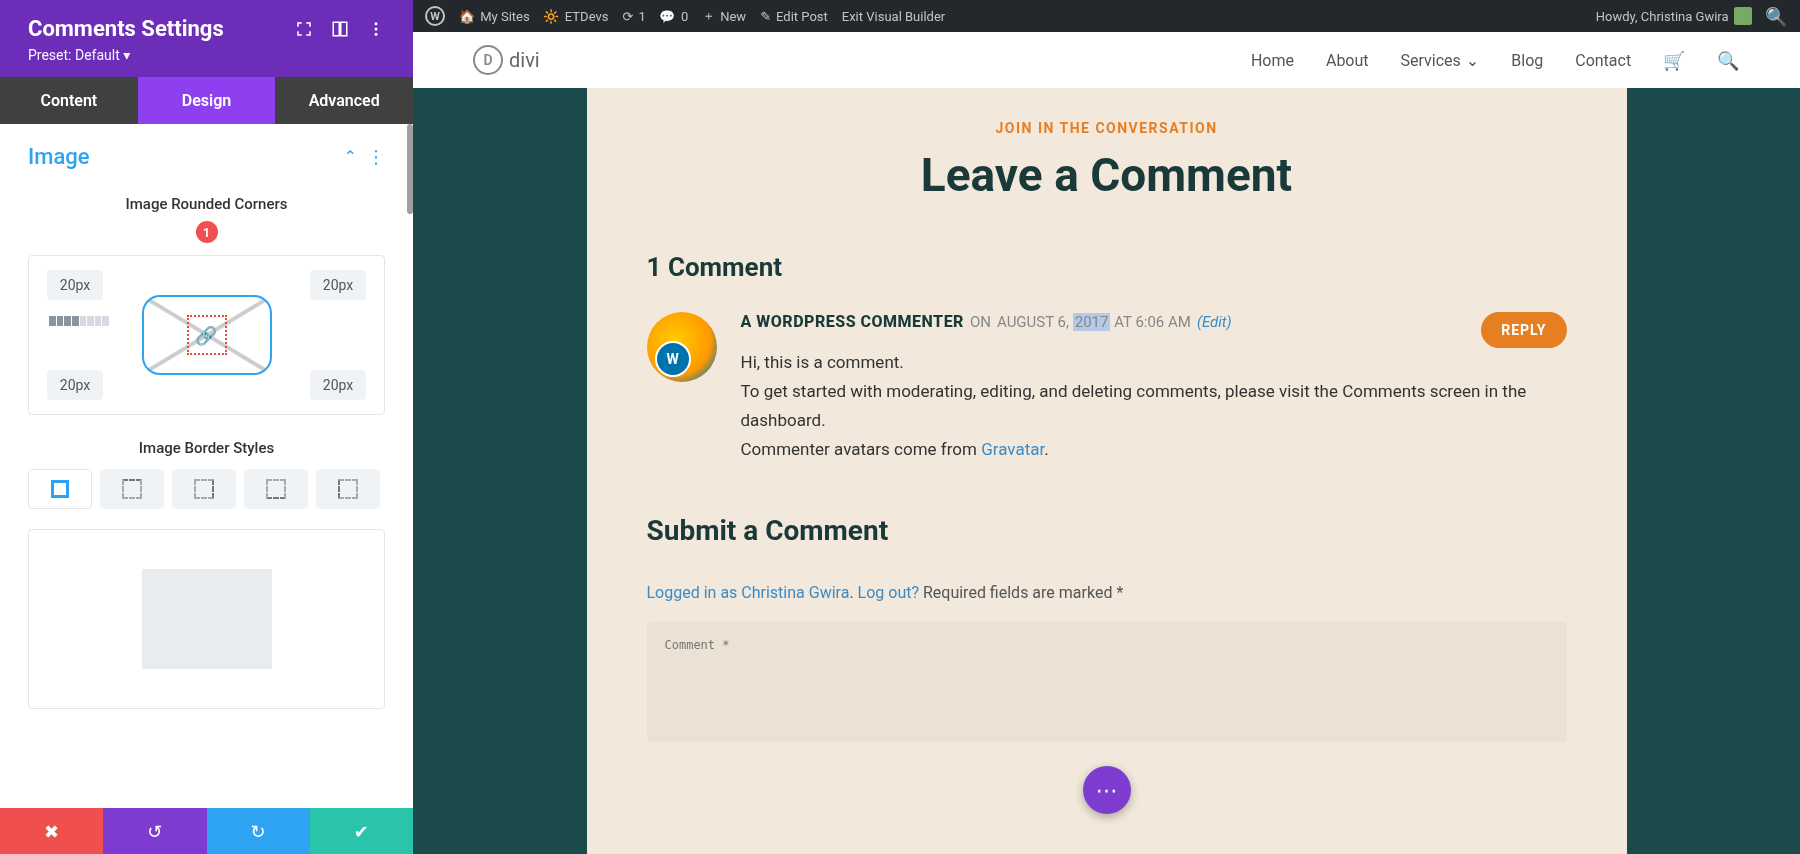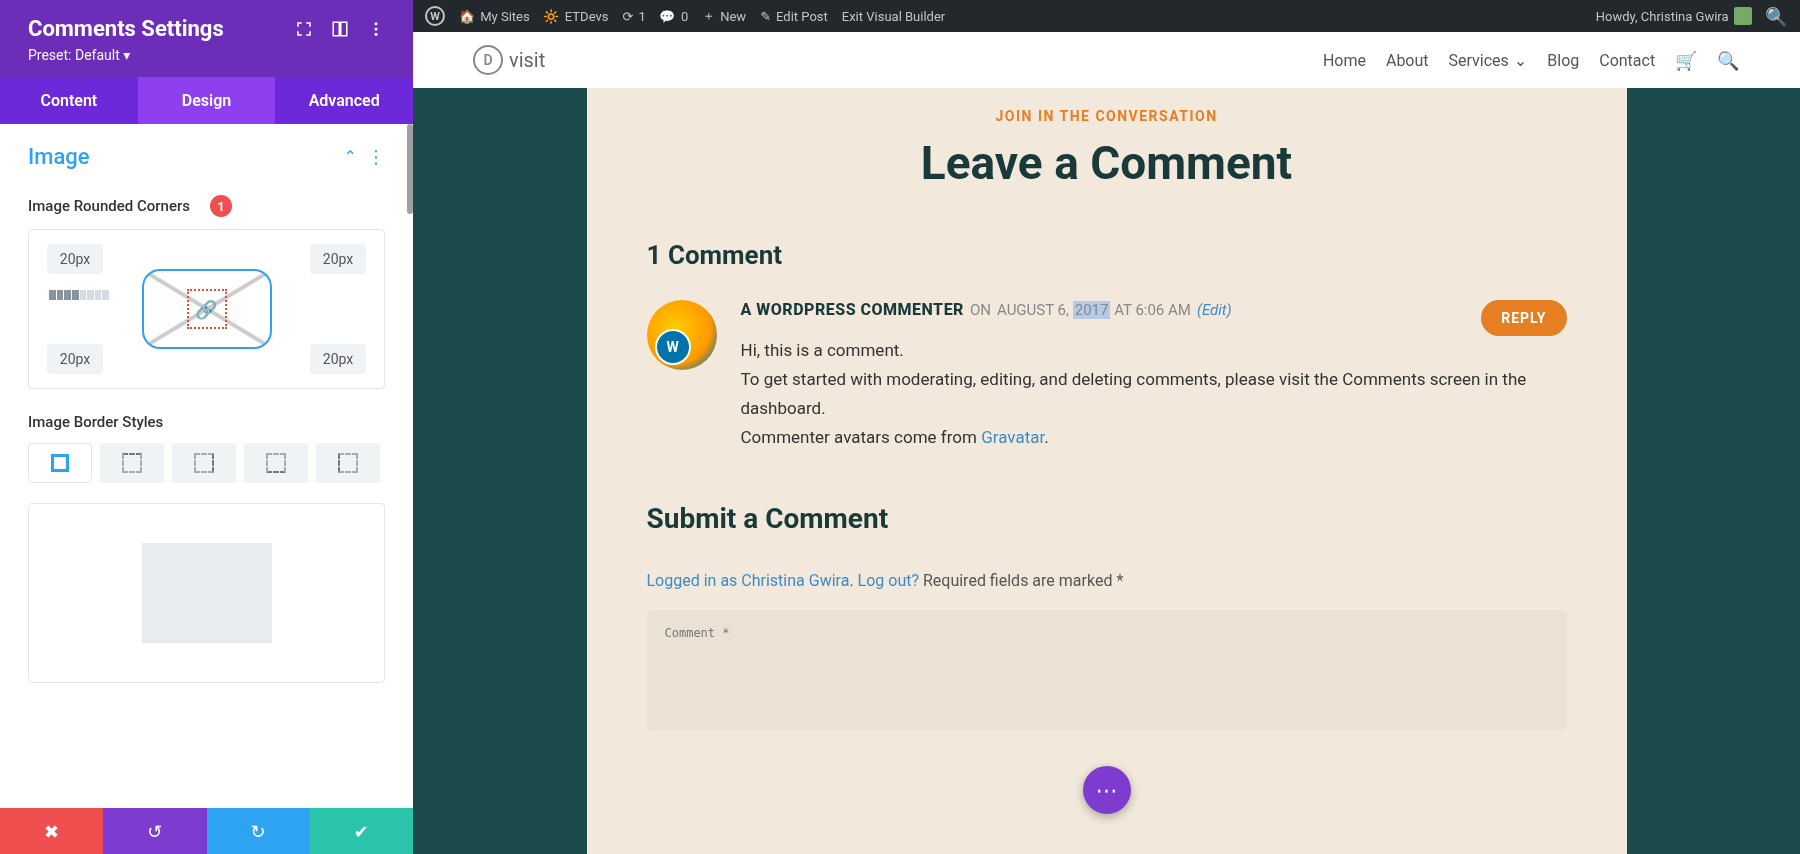--- a/index.html
+++ b/index.html
@@ -7,31 +7,31 @@
 .app { display: flex; width: 100%; height: 100%; }
 
 
 .sidebar { width: 413px; background: #fff; display: flex; flex-direction: column; height: 100%; }
 .sb-header { background: #6c2eb9; color: #fff; padding: 16px 28px 14px; }
 .sb-title-row { display: flex; align-items: center; justify-content: space-between; }
 .sb-title { font-size: 22px; font-weight: 700; text-align: center; }
 .sb-icons { display: flex; gap: 18px; align-items: center; }
 .sb-icon { width: 18px; height: 18px; cursor: pointer; fill: #fff; }
 .sb-preset { font-size: 14px; margin-top: 6px; opacity: 0.95; cursor: pointer; }
-.sb-tabs { display: flex; background: #6d28d9; }
+.sb-tabs { display: flex; background: #404040; }
 .sb-tab { flex: 1; text-align: center; padding: 14px 0; font-size: 16px; font-weight: 600; color: #fff; cursor: pointer; }
 .sb-tab.active { background: #8e3ff0; }
 .sb-body { flex: 1; overflow-y: auto; padding: 20px 28px; position: relative; }
 .scroll-ind { position: absolute; right: 0; top: 0; width: 6px; height: 90px; background: #a0a0a0; border-radius: 3px; }
 .section-row { display: flex; justify-content: space-between; align-items: center; margin-bottom: 26px; }
 .section-title { color: #2ea3f2; font-size: 22px; font-weight: 500; }
 .section-ctrls { display: flex; gap: 10px; align-items: center; }
 .chev { color: #2ea3f2; cursor: pointer; }
 .kebab { color: #2ea3f2; cursor: pointer; font-size: 18px; }
-.field-label { font-size: 15px; font-weight: 500; color: #333; margin-bottom: 12px; display: flex; align-items: center; gap: 20px; }
+.field-label { font-size: 15px; font-weight: 500; color: #333; margin-bottom: 12px; display: flex; align-items: center; gap: 8px; flex-direction: column; }
 .badge { background: #ef4f4f; color: #fff; width: 22px; height: 22px; border-radius: 50%; display: inline-flex; align-items: center; justify-content: center; font-size: 13px; font-weight: 600; }
 .rounded-box { border: 1px solid #e5e5e5; border-radius: 4px; padding: 22px; margin-bottom: 24px; position: relative; height: 160px; }
 .corner-input { position: absolute; width: 56px; height: 30px; background: #f0f3f6; border-radius: 4px; display: flex; align-items: center; justify-content: center; font-size: 14px; color: #555; }
 .ci-tl { top: 14px; left: 18px; }
 .ci-tr { top: 14px; right: 18px; }
 .ci-bl { bottom: 14px; left: 18px; }
 .ci-br { bottom: 14px; right: 18px; }
 .unit-bar { position: absolute; left: 20px; top: 60px; width: 60px; height: 10px; display: flex; gap: 1px; }
 .unit-seg { flex: 1; background: #d5dbe0; }
 .unit-seg.on { background: #8a94a0; }
@@ -57,26 +57,26 @@
 .wp-bar { background: #23282d; height: 32px; display: flex; align-items: center; padding: 0 12px; color: #c3c4c7; font-size: 13px; justify-content: space-between; }
 .wp-left, .wp-right { display: flex; align-items: center; gap: 14px; }
 .wp-item { display: flex; align-items: center; gap: 5px; cursor: pointer; }
 .wp-logo { width: 20px; height: 20px; border: 2px solid #c3c4c7; border-radius: 50%; display: inline-flex; align-items: center; justify-content: center; font-size: 11px; font-weight: bold; }
 .avatar-sm { width: 18px; height: 18px; background: #7a6; border-radius: 2px; }
 .search-ico { font-size: 18px; }
 
 .nav-bar { background: #fff; height: 56px; display: flex; align-items: center; padding: 0 60px; justify-content: space-between; }
 .logo-divi { display: flex; align-items: center; gap: 6px; font-size: 20px; color: #666; }
 .logo-circle { width: 30px; height: 30px; border: 2px solid #888; border-radius: 50%; display: flex; align-items: center; justify-content: center; font-size: 14px; font-weight: 600; color: #888; }
-.nav-links { display: flex; gap: 20px; align-items: center; font-size: 16px; color: #555; }
+.nav-links { display: flex; gap: 32px; align-items: center; font-size: 16px; color: #555; }
 .nav-link { cursor: pointer; display: flex; align-items: center; gap: 5px; }
 .cart-ico, .srch-ico { font-size: 18px; color: #555; cursor: pointer; }
 
 .page-wrap { flex: 1; display: flex; justify-content: center; overflow: hidden; background: #1a4a4a; }
-.page-content { width: 1040px; background: #f2e9dc; padding: 20px 60px; position: relative; }
+.page-content { width: 1040px; background: #f2e9dc; padding: 32px 60px; position: relative; }
 .join-text { text-align: center; color: #e67e22; font-size: 14px; font-weight: 700; letter-spacing: 1.5px; margin-bottom: 12px; }
 .leave-title { text-align: center; font-size: 46px; font-weight: 700; color: #1a3a3a; margin-bottom: 50px; }
 .comment-count { font-size: 26px; font-weight: 700; color: #1a3a3a; margin-bottom: 30px; }
 .comment { display: flex; gap: 24px; margin-bottom: 50px; }
 .comment-avatar { width: 70px; height: 70px; border-radius: 50%; background: radial-gradient(circle at 40% 40%, #ffcc00 0%, #ff9900 60%, #0073aa 90%); flex-shrink: 0; position: relative; overflow: hidden; }
 .wapuu-ball { position: absolute; bottom: 5px; left: 8px; width: 36px; height: 36px; border-radius: 50%; background: #0073aa; border: 2px solid #fff; display:flex;align-items:center;justify-content:center;color:#fff;font-weight:bold;font-size:14px;}
 .comment-body { flex: 1; }
 .comment-meta { display: flex; align-items: baseline; gap: 6px; flex-wrap: wrap; margin-bottom: 14px; }
 .commenter { font-size: 16px; font-weight: 800; color: #1a3a3a; letter-spacing: 0.5px; }
 .meta-on { font-size: 15px; color: #888; }
@@ -206,21 +206,21 @@
             <span>Howdy, Christina Gwira</span> 
             <span class="avatar-sm"></span>
           </span>
         <span class="search-ico">🔍</span>
       </div>
     </div>
 
     <div class="nav-bar">
       <div class="logo-divi">
           <span class="logo-circle">D</span>
-          <span>visit</span>
+          <span>divi</span>
         </div>
       <div class="nav-links">
         <span class="nav-link">Home</span>
         <span class="nav-link">About</span>
         <span class="nav-link">
             <span>Services</span> 
             <span>⌄</span>
           </span>
         <span class="nav-link">Blog</span>
         <span class="nav-link">Contact</span>

